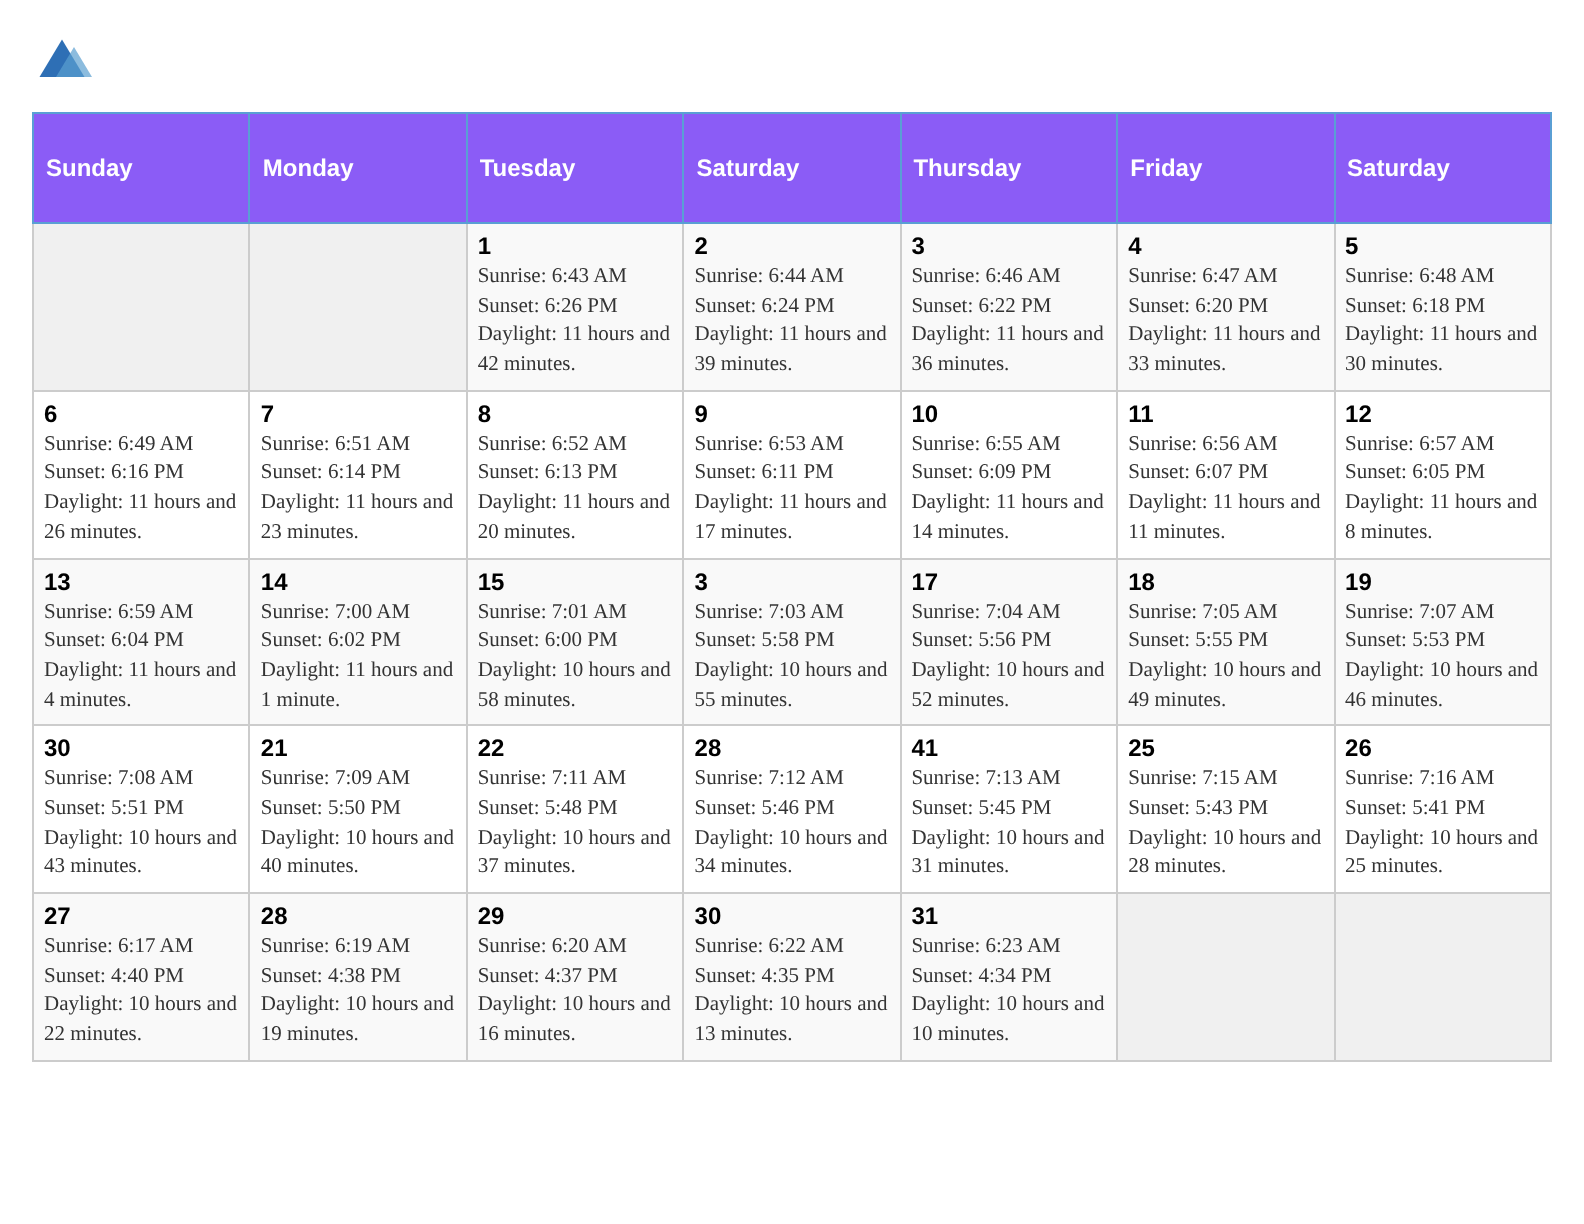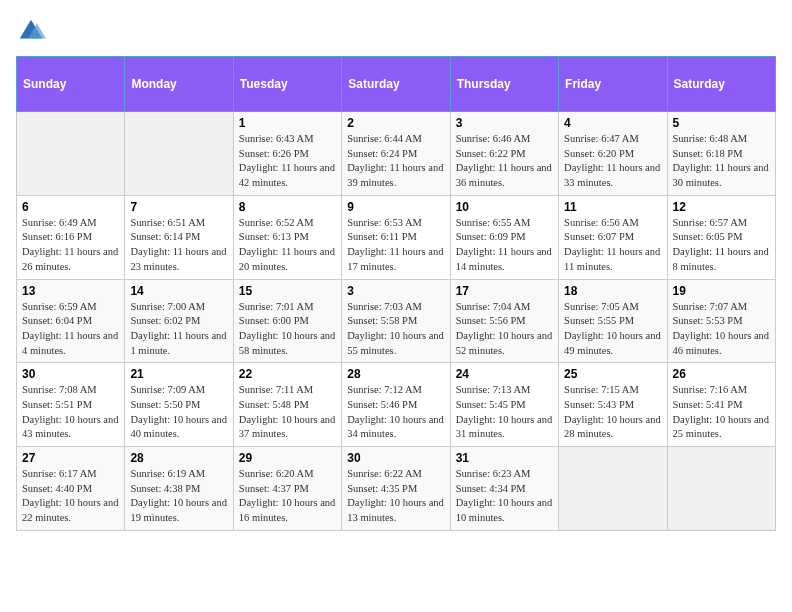--- a/index.html
+++ b/index.html
@@ -212,21 +212,21 @@
         </td>
         <td>
           <div class="day-num">22</div>
           <div class="day-info">Sunrise: 7:11 AM<br>Sunset: 5:48 PM<br>Daylight: 10 hours and 37 minutes.</div>
         </td>
         <td>
           <div class="day-num">28</div>
           <div class="day-info">Sunrise: 7:12 AM<br>Sunset: 5:46 PM<br>Daylight: 10 hours and 34 minutes.</div>
         </td>
         <td>
-          <div class="day-num">24</div>
+          <div class="day-num">41</div>
           <div class="day-info">Sunrise: 7:13 AM<br>Sunset: 5:45 PM<br>Daylight: 10 hours and 31 minutes.</div>
         </td>
         <td>
           <div class="day-num">25</div>
           <div class="day-info">Sunrise: 7:15 AM<br>Sunset: 5:43 PM<br>Daylight: 10 hours and 28 minutes.</div>
         </td>
         <td>
           <div class="day-num">26</div>
           <div class="day-info">Sunrise: 7:16 AM<br>Sunset: 5:41 PM<br>Daylight: 10 hours and 25 minutes.</div>
         </td>

